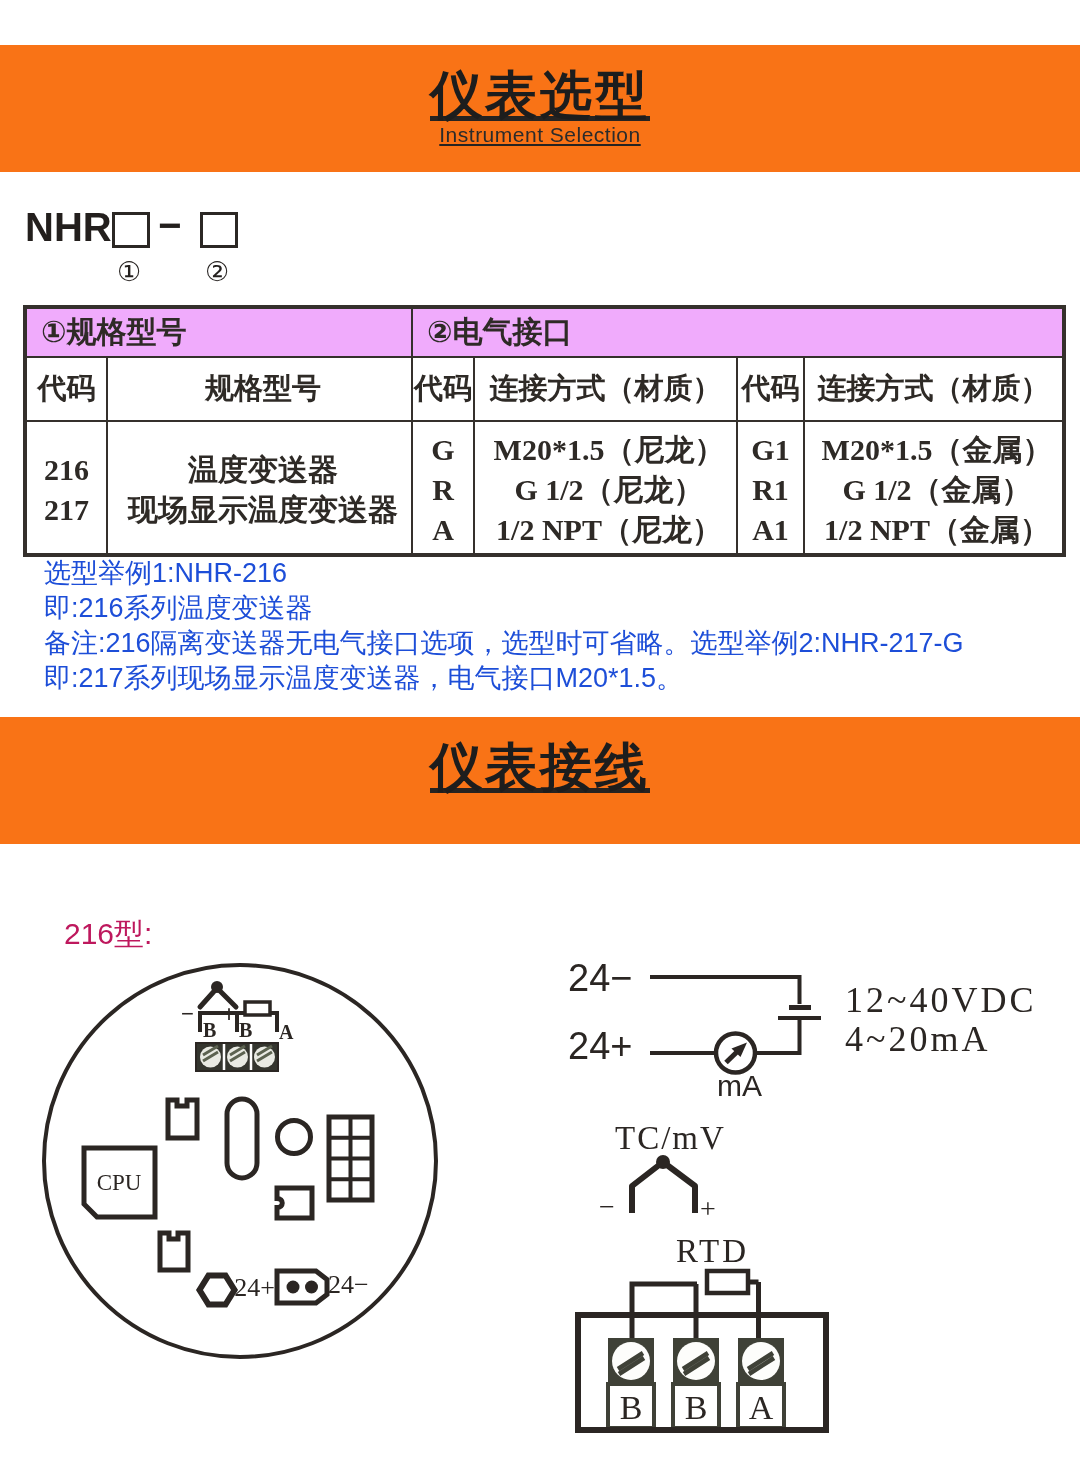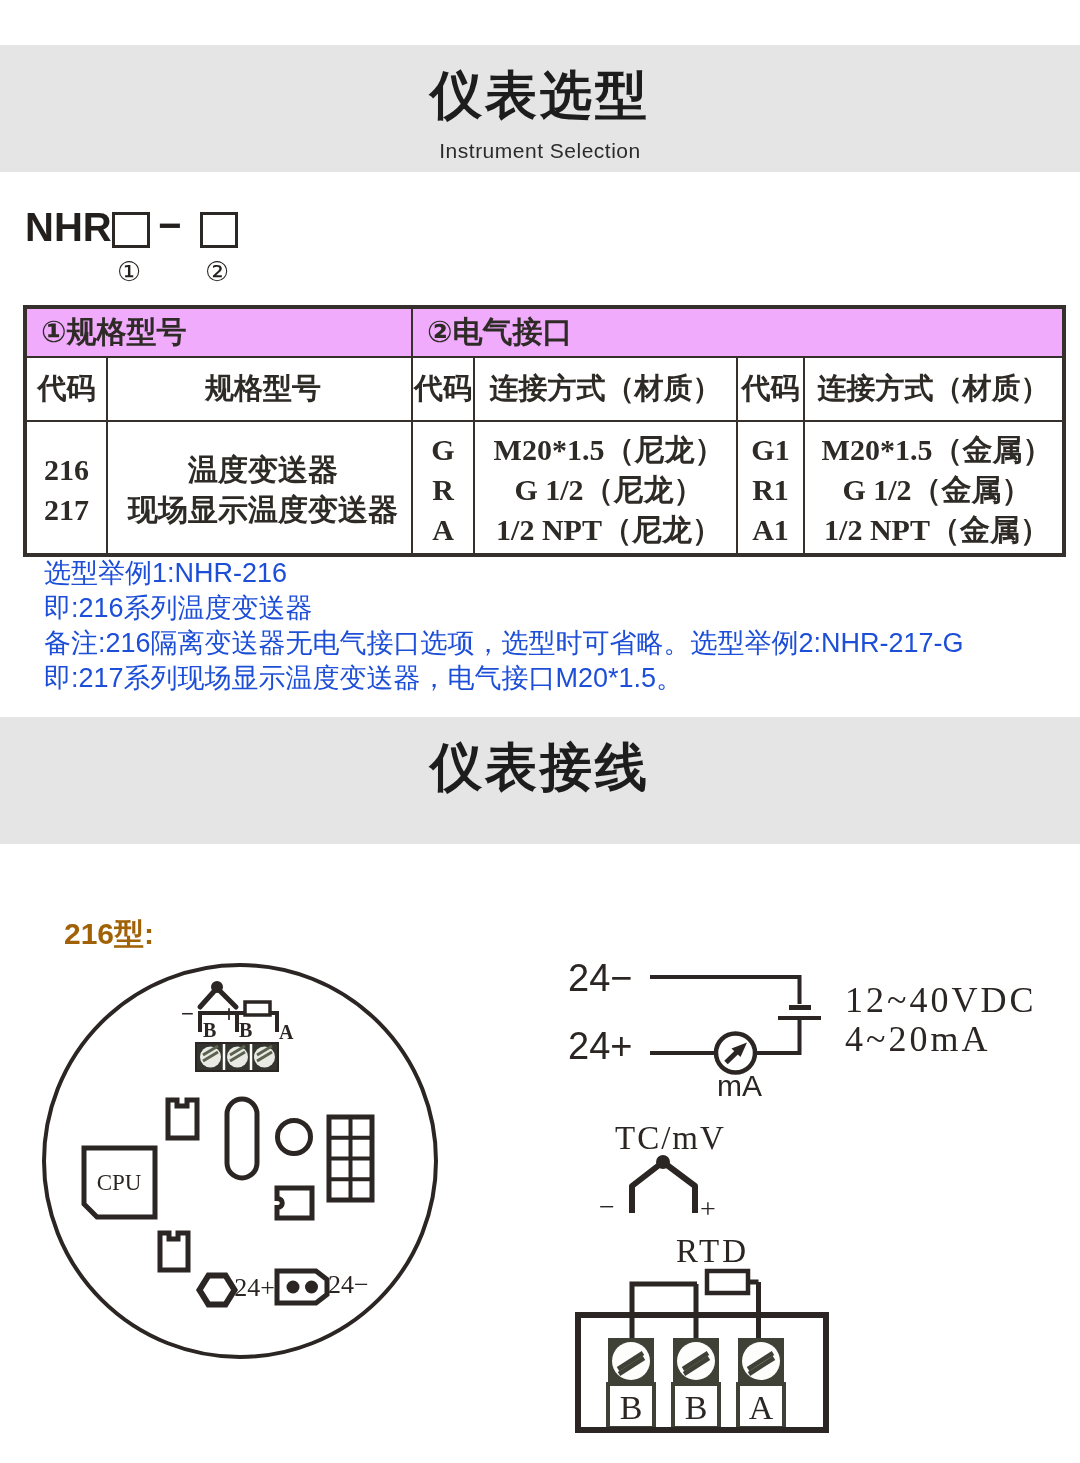--- a/index.html
+++ b/index.html
@@ -1,22 +1,22 @@
 <!DOCTYPE html>
 <html><head>
 <meta charset="utf-8">
 <style>
   html,body{margin:0;padding:0;background:#fff;}
   #page{position:relative;width:1080px;height:1463px;background:#ffffff;overflow:hidden;
         font-family:"Liberation Sans",sans-serif;color:#262321;}
 
   
-  .banner{position:absolute;left:0;width:1080px;height:127px;background:#e5e5e5;text-align:center;}
+  .banner{position:absolute;left:0;width:1080px;height:127px;background:#f97316;text-align:center;text-decoration:underline;}
   .banner .bt{font-size:52px;font-weight:700;line-height:1;padding-top:24px;letter-spacing:3px;color:#1d1d1d;}
-  .banner .bs{font-size:21px;font-weight:400;margin-top:18px;color:#2b2b2b;letter-spacing:0.5px;}
+  .banner .bs{font-size:21px;font-weight:400;margin-top:2px;color:#2b2b2b;letter-spacing:0.5px;}
   #banner-selection{top:45px;}
   #banner-wiring{top:717px;}
 
   
   .nhr{position:absolute;font-weight:700;font-size:40px;line-height:1;letter-spacing:0px;color:#231f1d;}
   .code-box{position:absolute;width:32px;height:30px;border:3px solid #2b2724;background:#fff;}
   .circ-num{position:absolute;font-size:27px;line-height:1;color:#231f1d;
             font-family:"DejaVu Sans","Liberation Sans",sans-serif;}
 
   
@@ -29,21 +29,21 @@
   td.body{font-family:"Liberation Serif",serif;font-weight:700;font-size:30px;vertical-align:top;padding-top:6px;}
   .cellline{height:40px;line-height:40px;white-space:nowrap;}
   .tc-center{text-align:center;}
   .tc-left{text-align:center;padding-left:8px;}
 
   
   #notes{position:absolute;left:44px;top:556px;font-size:27px;line-height:35px;
          font-weight:500;color:#1d4ed8;}
 
   
-  #model-216-label{position:absolute;left:64px;top:914px;font-size:30px;font-weight:700;color:#a16207;}
+  #model-216-label{position:absolute;left:64px;top:914px;font-size:30px;font-weight:400;color:#be185d;}
   #wiring-svg{position:absolute;left:0;top:950px;}
   .ink{stroke:#2b2623;fill:none;}
   text{fill:#2b2623;}
   .serif-t{font-family:"Liberation Serif",serif;}
   .sans-t{font-family:"Liberation Sans",sans-serif;}
 </style>
 </head>
 <body>
 
 <div id="page">

